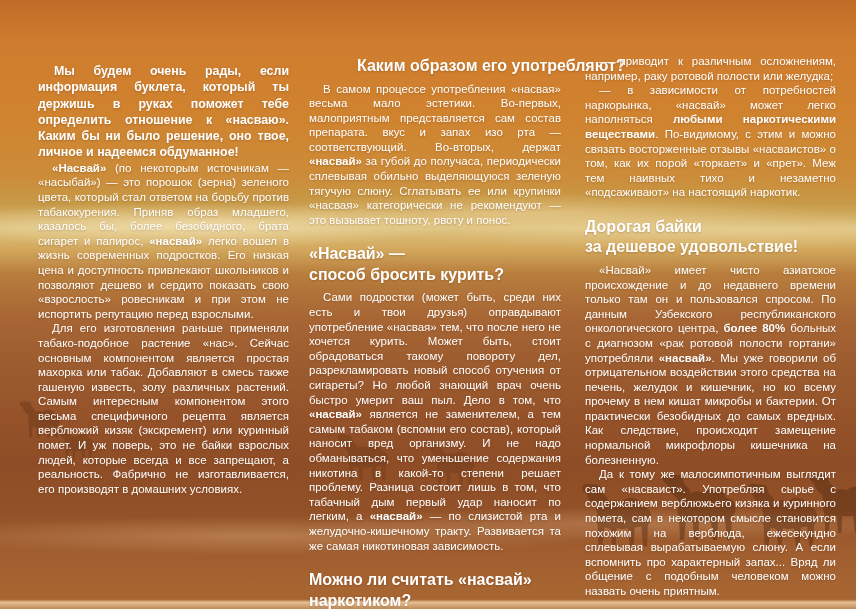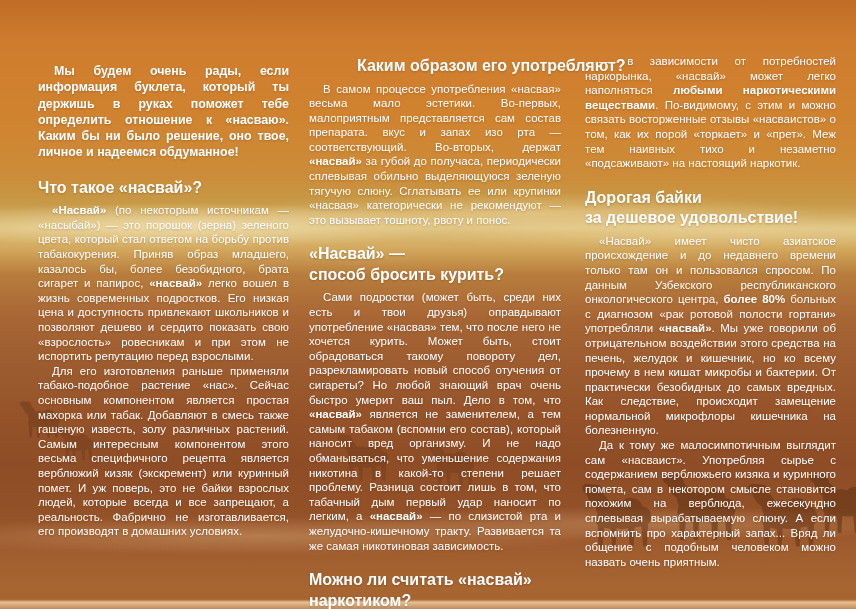--- a/index.html
+++ b/index.html
@@ -76,37 +76,37 @@
       <use href="#camel" transform="translate(800,468) scale(0.9)" opacity="0.5"></use>
       <use href="#camel" transform="translate(330,430) scale(0.7)" opacity="0.28"></use>
       <use href="#camel" transform="translate(420,438) scale(0.65)" opacity="0.25"></use>
       <use href="#camel" transform="translate(14,398) scale(0.55)" opacity="0.35"></use>
       <use href="#camel" transform="translate(52,424) scale(0.5)" opacity="0.28"></use>
     </g>
   </svg>
 
   <div class="col" id="col1">
     <p class="intro-p">Мы будем очень рады, если информация буклета, который ты держишь в руках поможет тебе определить отношение к «насваю». Каким бы ни было решение, оно твое, личное и надеемся обдуманное!</p>
-    <h3 class="sec-h">Что такое «насвай»?</h3>
     <p class="body-p"><b>«Насвай»</b> (по некоторым источникам — «насыбай») — это порошок (зерна) зеленого цвета, который стал ответом на борьбу против табакокурения. Приняв образ младшего, казалось бы, более безобидного, брата сигарет и папирос, <b>«насвай»</b> легко вошел в жизнь современных подростков. Его низкая цена и доступность привлекают школьников и позволяют дешево и сердито показать свою «взрослость» ровесникам и при этом не испортить репутацию перед взрослыми.</p>
     <p class="body-p">Для его изготовления раньше применяли табако-подобное растение «нас». Сейчас основным компонентом является простая махорка или табак. Добавляют в смесь также гашеную известь, золу различных растений. Самым интересным компонентом этого весьма специфичного рецепта является верблюжий кизяк (экскремент) или куринный помет. И уж поверь, это не байки взрослых людей, которые всегда и все запрещают, а реальность. Фабрично  не изготавливается, его производят в домашних условиях.</p>
   </div>
 
   <div class="col" id="col2">
     <h3 class="sec-h first">Каким образом его употребляют?</h3>
     <p class="body-p">В самом процессе употребления «насвая» весьма мало эстетики. Во-первых, малоприятным представляется сам состав препарата. вкус и запах изо рта — соответствующий. Во-вторых, держат <b>«насвай»</b> за губой до получаса, периодически сплевывая обильно выделяющуюся зеленую тягучую слюну. Сглатывать ее или крупинки «насвая» категорически не рекомендуют — это вызывает тошноту, рвоту и понос.</p>
     <h3 class="sec-h">«Насвай» —
 способ бросить курить?</h3>
     <p class="body-p">Сами подростки (может быть, среди них есть и твои друзья) оправдывают употребление «насвая» тем, что после него не хочется курить. Может быть, стоит обрадоваться такому повороту дел, разрекламировать новый способ отучения от сигареты? Но любой знающий врач очень быстро умерит ваш пыл. Дело в том, что <b>«насвай»</b> является не заменителем, а тем самым табаком (вспомни его состав), который наносит вред организму. И не надо обманываться, что уменьшение содержания никотина в какой-то степени решает проблему. Разница состоит лишь в том, что табачный дым первый удар наносит по легким, а <b>«насвай»</b> — по слизистой рта и желудочно-кишечному тракту. Развивается та же самая никотиновая зависимость.</p>
     <h3 class="sec-h">Можно ли считать «насвай»
 наркотиком?</h3>
 
   </div>
 
   <div class="col" id="col3">
+    <p class="body-p">— приводит к различным осложнениям, например, раку ротовой полости или желудка;</p>
     <p class="body-p">— в зависимости от потребностей наркорынка, «насвай» может легко наполняться <b>любыми наркотическими веществами</b>. По-видимому, с этим и можно связать восторженные отзывы «насваистов» о том, как их порой «торкает» и «прет». Меж тем наивных тихо и незаметно «подсаживают» на настоящий наркотик.</p>
     <h3 class="sec-h">Дорогая байки
 за дешевое удовольствие!</h3>
     <p class="body-p">«Насвай» имеет чисто азиатское происхождение и до недавнего времени только там он и пользовался спросом. По данным Узбекского республиканского онкологического центра, <b>более 80%</b> больных с диагнозом «рак ротовой полости гортани» употребляли <b>«насвай»</b>. Мы уже говорили об отрицательном воздействии этого средства на печень, желудок и кишечник, но ко всему прочему в нем кишат микробы и бактерии. От практически безобидных до самых вредных. Как следствие, происходит замещение нормальной микрофлоры кишечника на болезненную.</p>
     <p class="body-p">Да к тому же малосимпотичным выглядит сам «насваист». Употребляя сырье с содержанием верблюжьего кизяка и куринного помета, сам в некотором смысле становится похожим на верблюда, ежесекундно сплевывая вырабатываемую слюну. А если вспомнить про характерный запах... Вряд ли общение с подобным человеком можно назвать очень приятным.</p>
 
   </div>
 
 </div>
 

